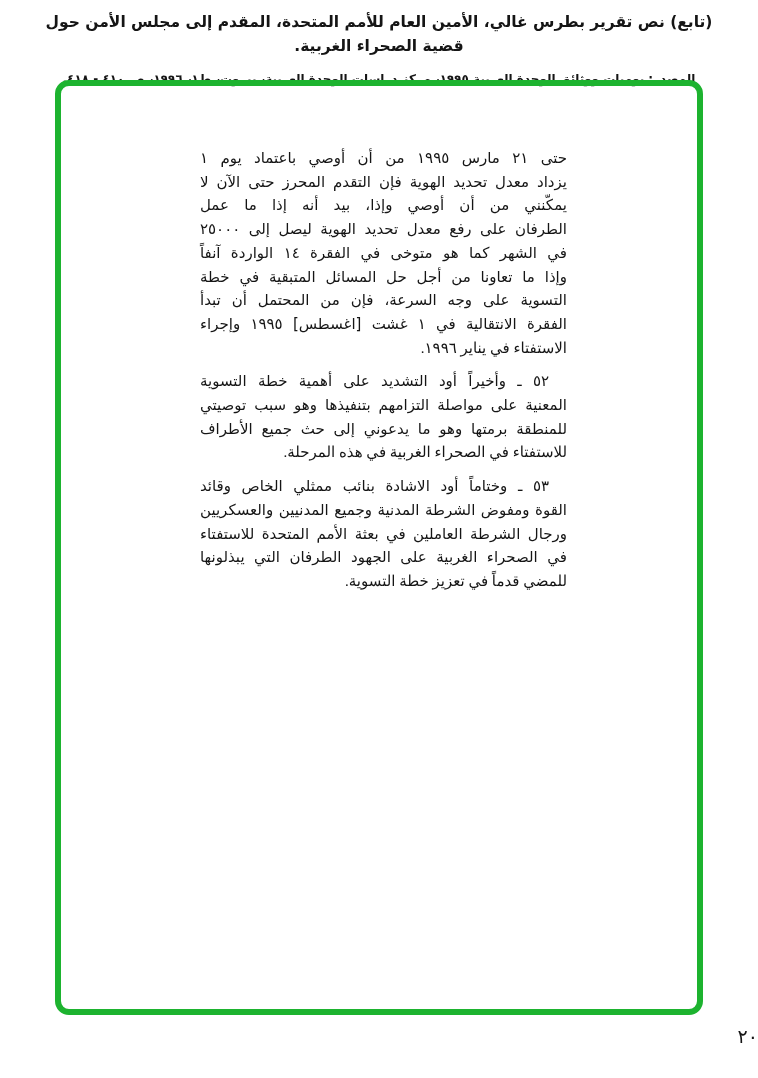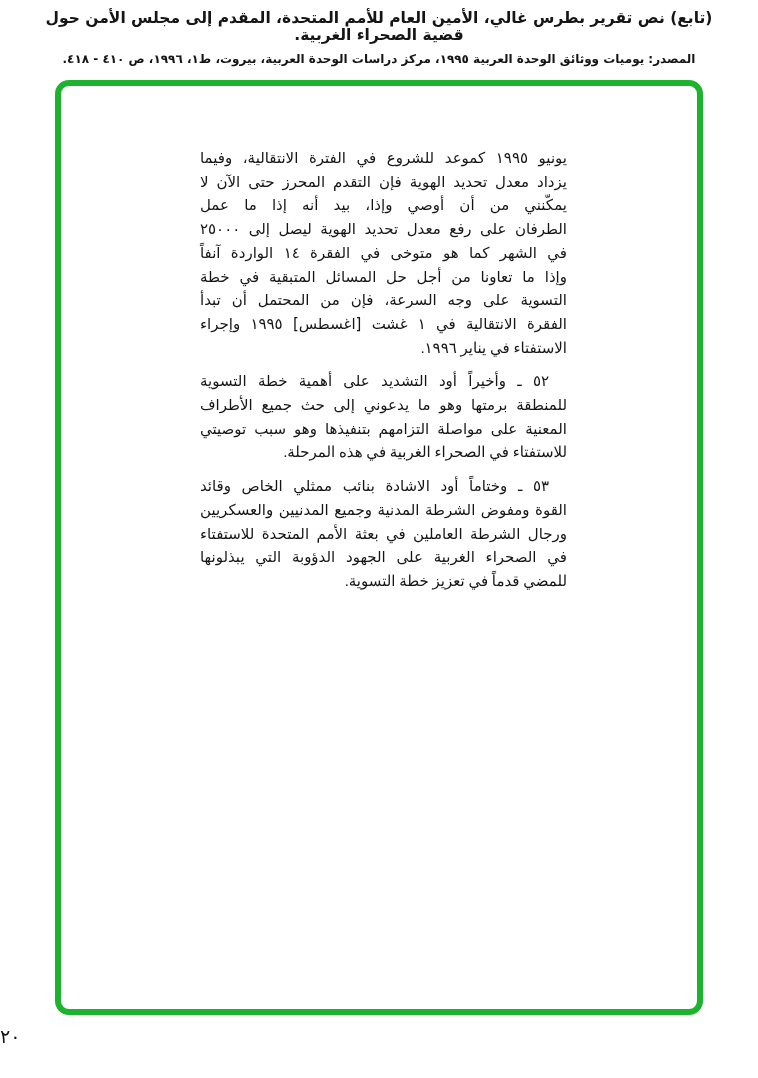--- a/index.html
+++ b/index.html
@@ -21,25 +21,25 @@
     position: absolute;
     top: 10px;
     left: 30px;
     width: 698px;
     direction: rtl;
     text-align: center;
   }
   .header-title {
     font-size: 15.5px;
     font-weight: bold;
-    line-height: 17px;
+    line-height: 24px;
     letter-spacing: 0;
   }
   .header-source {
-    margin-top: 6px;
+    margin-top: 12px;
     font-size: 12px;
     font-weight: bold;
     line-height: 18px;
   }
   
   .frame {
     position: absolute;
     left: 55px;
     top: 80px;
     width: 648px;
@@ -76,61 +76,61 @@
   .line.indent {
     padding-right: 18px;
     box-sizing: border-box;
   }
   
   .page-number {
     position: absolute;
     left: 0;
     top: 1025px;
     width: 758px;
-    text-align: left;
+    text-align: right;
     direction: rtl;
     font-size: 19px;
     font-weight: 500;
     letter-spacing: 2px;
   }
 </style>
 </head>
 <body>
 
 <div class="page">
 
   <div class="header">
     <div class="header-title">(تابع) نص تقرير بطرس غالي، الأمين العام للأمم المتحدة، المقدم إلى مجلس الأمن حول قضية الصحراء الغربية.</div>
     <div class="header-source">المصدر: يوميات ووثائق الوحدة العربية ١٩٩٥، مركز دراسات الوحدة العربية، بيروت، ط١، ١٩٩٦، ص ٤١٠ - ٤١٨.</div>
   </div>
 
   <div class="frame"></div>
 
   <div class="body-text">
       <div class="para">
-        <div class="line">يونيو ١٩٩٥ كموعد للشروع في الفترة الانتقالية، وفيما</div>
+        <div class="line">حتى ٢١ مارس ١٩٩٥ من أن أوصي باعتماد يوم ١</div>
         <div class="line">يزداد معدل تحديد الهوية فإن التقدم المحرز حتى الآن لا</div>
         <div class="line">يمكّنني من أن أوصي وإذا، بيد أنه إذا ما عمل</div>
         <div class="line">الطرفان على رفع معدل تحديد الهوية ليصل إلى ٢٥٠٠٠</div>
         <div class="line">في الشهر كما هو متوخى في الفقرة ١٤ الواردة آنفاً</div>
         <div class="line">وإذا ما تعاونا من أجل حل المسائل المتبقية في خطة</div>
         <div class="line">التسوية على وجه السرعة، فإن من المحتمل أن تبدأ</div>
         <div class="line">الفقرة الانتقالية في ١ غشت [اغسطس] ١٩٩٥ وإجراء</div>
         <div class="line last">الاستفتاء في يناير ١٩٩٦.</div>
       </div>
       <div class="para">
         <div class="line indent">٥٢ ـ وأخيراً أود التشديد على أهمية خطة التسوية</div>
+        <div class="line">المعنية على مواصلة التزامهم بتنفيذها وهو سبب توصيتي</div>
         <div class="line">للمنطقة برمتها وهو ما يدعوني إلى حث جميع الأطراف</div>
-        <div class="line">المعنية على مواصلة التزامهم بتنفيذها وهو سبب توصيتي</div>
         <div class="line last">للاستفتاء في الصحراء الغربية في هذه المرحلة.</div>
       </div>
       <div class="para">
         <div class="line indent">٥٣ ـ وختاماً أود الاشادة بنائب ممثلي الخاص وقائد</div>
         <div class="line">القوة ومفوض الشرطة المدنية وجميع المدنيين والعسكريين</div>
         <div class="line">ورجال الشرطة العاملين في بعثة الأمم المتحدة للاستفتاء</div>
-        <div class="line">في الصحراء الغربية على الجهود الدؤوبة التي يبذلونها</div>
+        <div class="line">في الصحراء الغربية على الجهود الطرفان التي يبذلونها</div>
         <div class="line last">للمضي قدماً في تعزيز خطة التسوية.</div>
       </div>
     </div>
 
   <div class="page-number">٢٠</div>
 
 </div>
 
 </body></html>

